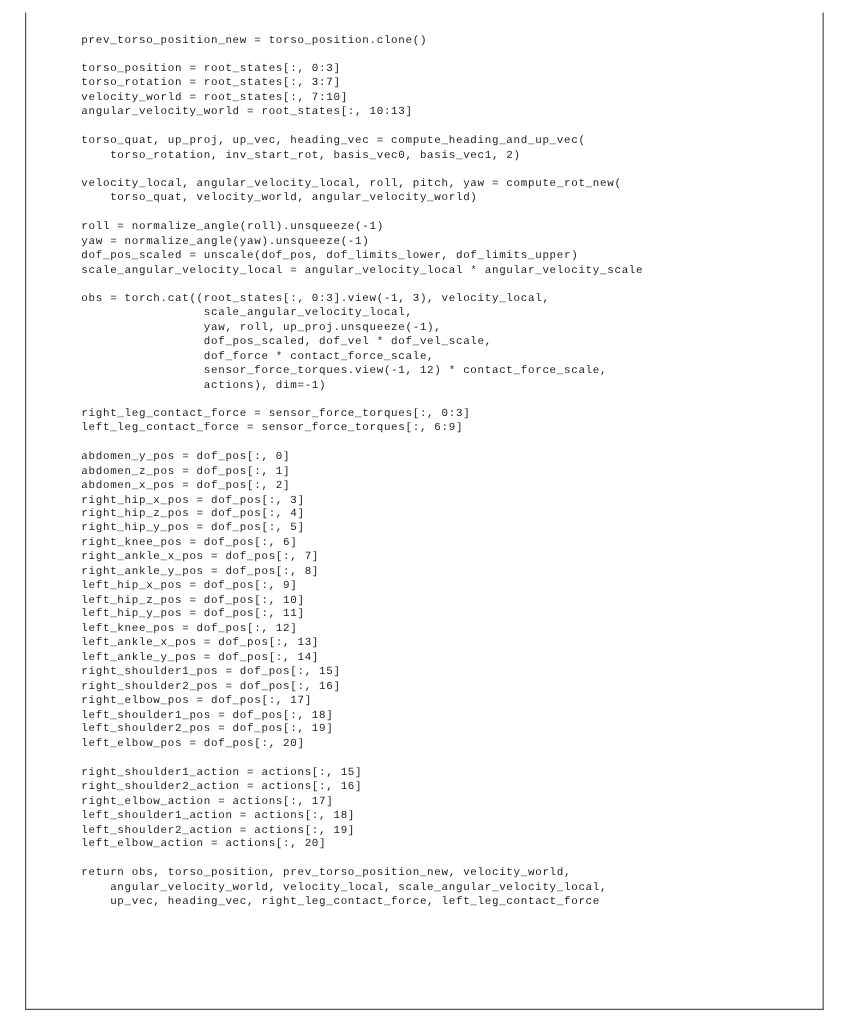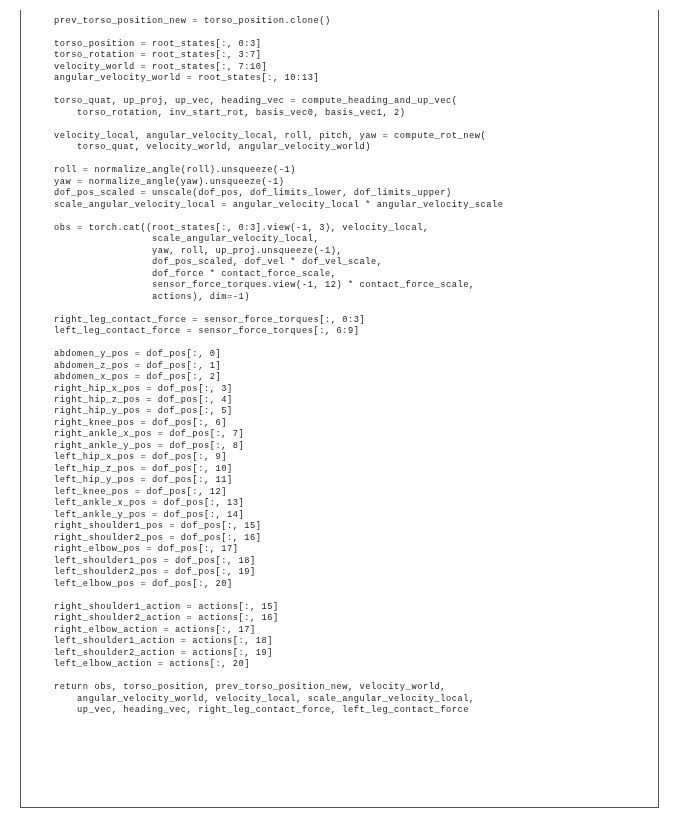--- a/index.html
+++ b/index.html
@@ -21,21 +21,21 @@
     box-sizing: border-box;
     height: 798px;
     overflow: hidden;
   }
   pre.code {
     font-family: "Courier New", Courier, monospace;
     font-size: 8.7px;
     line-height: 1.32;
     letter-spacing: 0.55px;
     color: #222;
-    margin: 0;
+    margin: 11px;
     white-space: pre;
   }
 </style>
 </head>
 <body>
 
 <div class="page">
   <div class="code-box">
     <pre class="code">    prev_torso_position_new = torso_position.clone()
     

